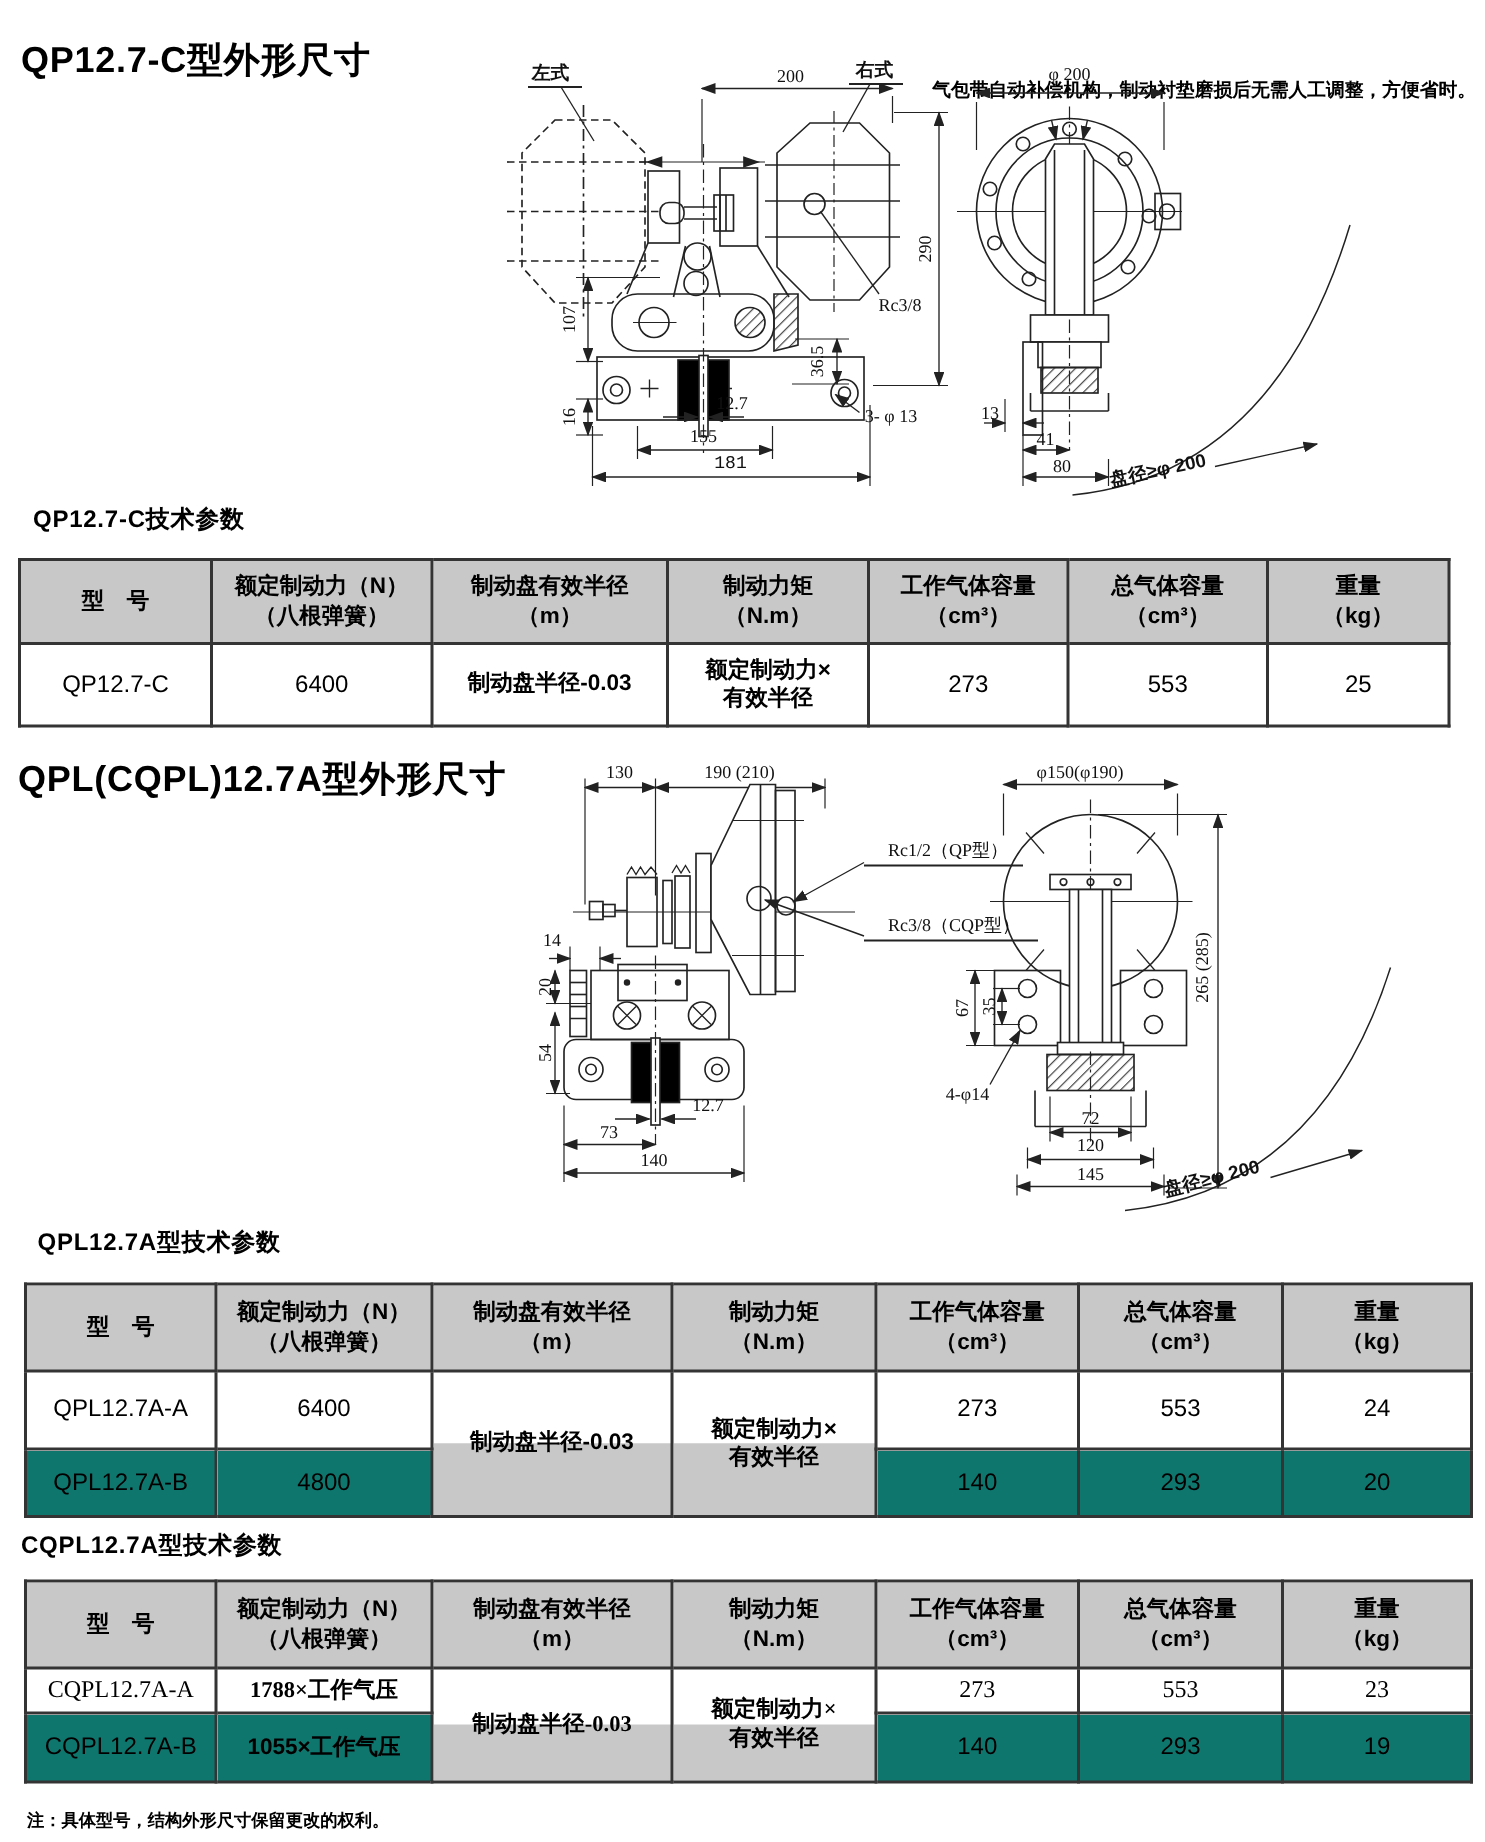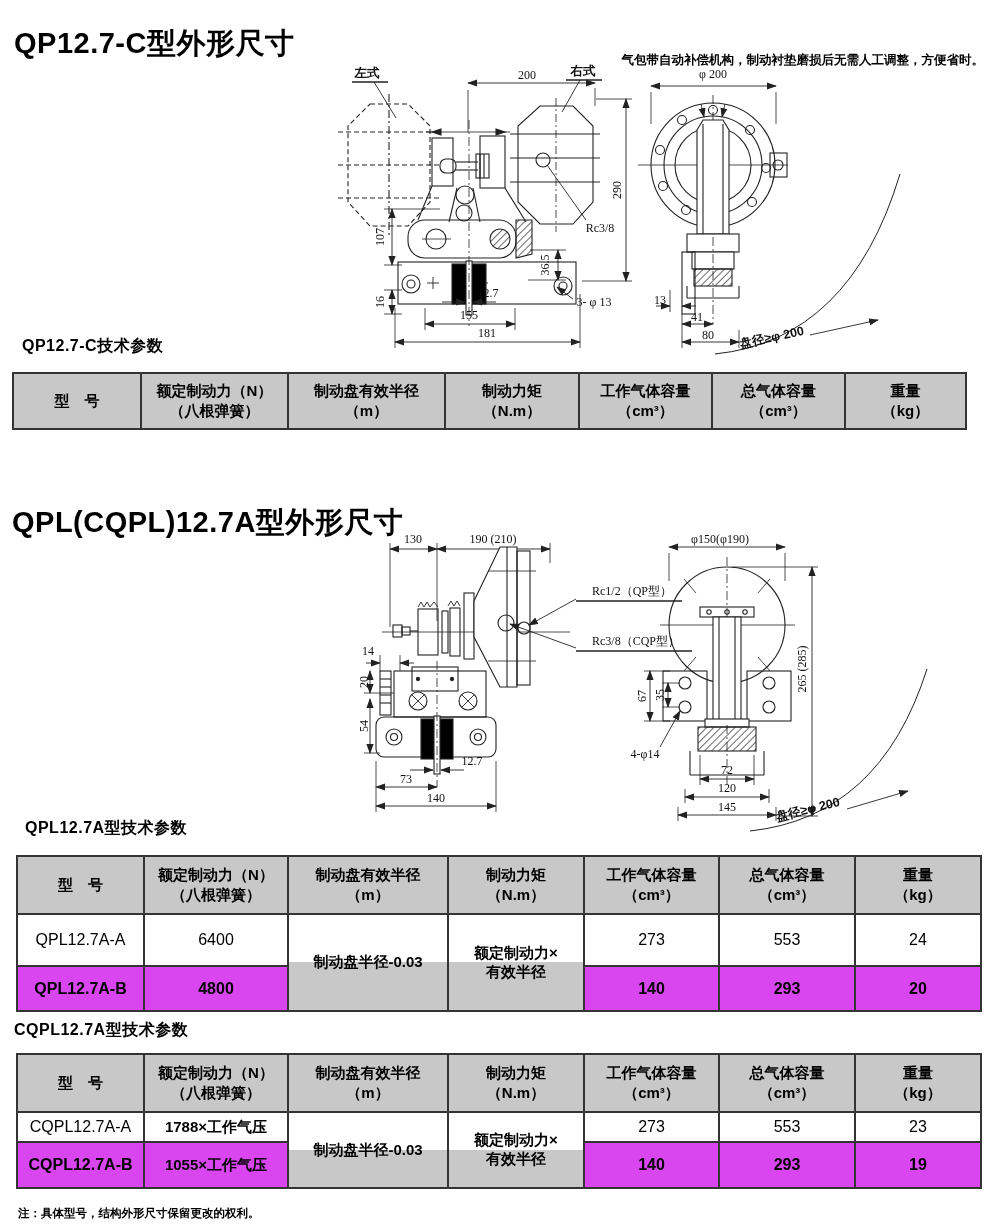--- a/index.html
+++ b/index.html
@@ -1,41 +1,41 @@
 <!DOCTYPE html>
 <html><head>
 <meta charset="utf-8">
 <style>
   html,body{margin:0;padding:0;background:#ffffff;}
   body{width:990px;height:1228px;position:relative;overflow:hidden;
        font-family:"Liberation Sans",sans-serif;color:#000;}
   .sec-title{position:absolute;font-weight:bold;color:#000;letter-spacing:0.5px;white-space:nowrap;}
-  .t-big{font-size:29px;}
+  .t-big{font-size:24px;}
   .t-mid{font-size:16px;}
   .topnote{position:absolute;top:12px;right:6px;font-size:12.5px;font-weight:bold;white-space:nowrap;margin-top:40px;}
   .footnote{position:absolute;left:18px;top:1206px;font-size:11.5px;font-weight:bold;}
 
   
-  .drawing{position:absolute;margin-top:24px;}
+  .drawing{position:absolute;}
   .drawing svg{position:absolute;left:0;top:0;}
   .dim{position:absolute;font:12px "Liberation Serif",serif;color:#111;white-space:nowrap;
        transform:translate(-50%,-50%);}
   .dimv{transform:translate(-50%,-50%) rotate(-90deg);}
   .dimr12{transform:translate(-50%,-50%) rotate(-12deg);}
   .dimr14{transform:translate(-50%,-50%) rotate(-14deg);}
   .zh{font-family:"Liberation Sans",sans-serif;font-weight:bold;font-size:12.5px;}
 
   
   table.ptable{position:absolute;border-collapse:collapse;table-layout:fixed;background:#fff;}
   .ptable th,.ptable td{border:2px solid #343434;text-align:center;vertical-align:middle;
         padding:0 2px;overflow:hidden;}
   .ptable th{background:#c8c8c8;font-size:15px;font-weight:bold;line-height:1.35;}
   .ptable td{font-size:16px;font-weight:normal;line-height:1.25;}
   .ptable td.cn{font-size:15px;font-weight:bold;}
-  .ptable tr.alt td{background:#d946ef;font-weight:bold;}
+  .ptable tr.alt td{background:#0f766e;}
   .ptable td.split{background:linear-gradient(to bottom,#ffffff 0 50%,#c8c8c8 50% 100%);}
 </style>
 </head>
 <body>
 
 <div class="topnote">气包带自动补偿机构，制动衬垫磨损后无需人工调整，方便省时。</div>
 
 <div class="sec-title t-big" style="left:14px;top:24px;">QP12.7-C型外形尺寸</div>
 <div class="sec-title t-mid" style="left:22px;top:336px;">QP12.7-C技术参数</div>
 <div class="sec-title t-big" style="left:12px;top:503px;">QPL(CQPL)12.7A型外形尺寸</div>
@@ -186,21 +186,21 @@
   <span class="dim zh" style="left:37px;top:11px;">左式</span>
   <span class="dim zh" style="left:253px;top:9px;">右式</span>
   <span class="dim" style="left:197px;top:13px;">200</span>
   <span class="dim dimv" style="left:287px;top:128px;">290</span>
   <span class="dim" style="left:270px;top:166px;">Rc3/8</span>
   <span class="dim dimv" style="left:50px;top:175px;">107</span>
   <span class="dim dimv" style="left:215px;top:203px;">36.5</span>
   <span class="dim dimv" style="left:50px;top:240px;">16</span>
   <span class="dim" style="left:158px;top:231px;">12.7</span>
   <span class="dim" style="left:139px;top:253px;">155</span>
-  <span class="dim" style="left:157px;top:271px;">181</span>
+  <span class="dim" style="left:157px;top:271px;font-family:Liberation Mono, monospace;">181</span>
   <span class="dim" style="left:264px;top:240px;">3- φ 13</span>
   <span class="dim" style="left:383px;top:12px;">φ 200</span>
   <span class="dim" style="left:330px;top:238px;">13</span>
   <span class="dim" style="left:367px;top:255px;">41</span>
   <span class="dim" style="left:378px;top:273px;">80</span>
   <span class="dim zh dimr12" style="left:442px;top:276px;">盘径≥φ 200</span>
 </div>
 
 <div class="drawing" style="left:360px;top:505px;width:630px;height:312px;">
   <svg width="630" height="312" viewBox="0 0 630 312">
@@ -402,20 +402,32 @@
         </th>
     <th>
           <div>总气体容量</div>
           <div>（cm³）</div>
         </th>
     <th>
           <div>重量</div>
           <div>（kg）</div>
         </th>
   </tr>
+  <tr style="height:55px;">
+    <td>QP12.7-C</td>
+    <td>6400</td>
+    <td class="cn">制动盘半径-0.03</td>
+    <td class="cn">
+          <div>额定制动力×</div>
+          <div>有效半径</div>
+        </td>
+    <td>273</td>
+    <td>553</td>
+    <td>25</td>
+  </tr>
 </tbody>
   </table>
 
 <table class="ptable" style="left:16px;top:855px;width:964px;">
   <colgroup>
     <col style="width:127px">
       <col style="width:144px">
       <col style="width:160px">
     <col style="width:136px">
       <col style="width:135px">
@@ -509,21 +521,21 @@
         </th>
     <th>
           <div>总气体容量</div>
           <div>（cm³）</div>
         </th>
     <th>
           <div>重量</div>
           <div>（kg）</div>
         </th>
   </tr>
-  <tr style="height:30px;">
+  <tr style="height:30px;font-family:Liberation Serif, serif;">
     <td>CQPL12.7A-A</td>
     <td class="cn">1788×工作气压</td>
     <td rowspan="2" class="cn split">制动盘半径-0.03</td>
     <td rowspan="2" class="cn split">
           <div>额定制动力×</div>
           <div>有效半径</div>
         </td>
     <td>273</td>
     <td>553</td>
     <td>23</td>

